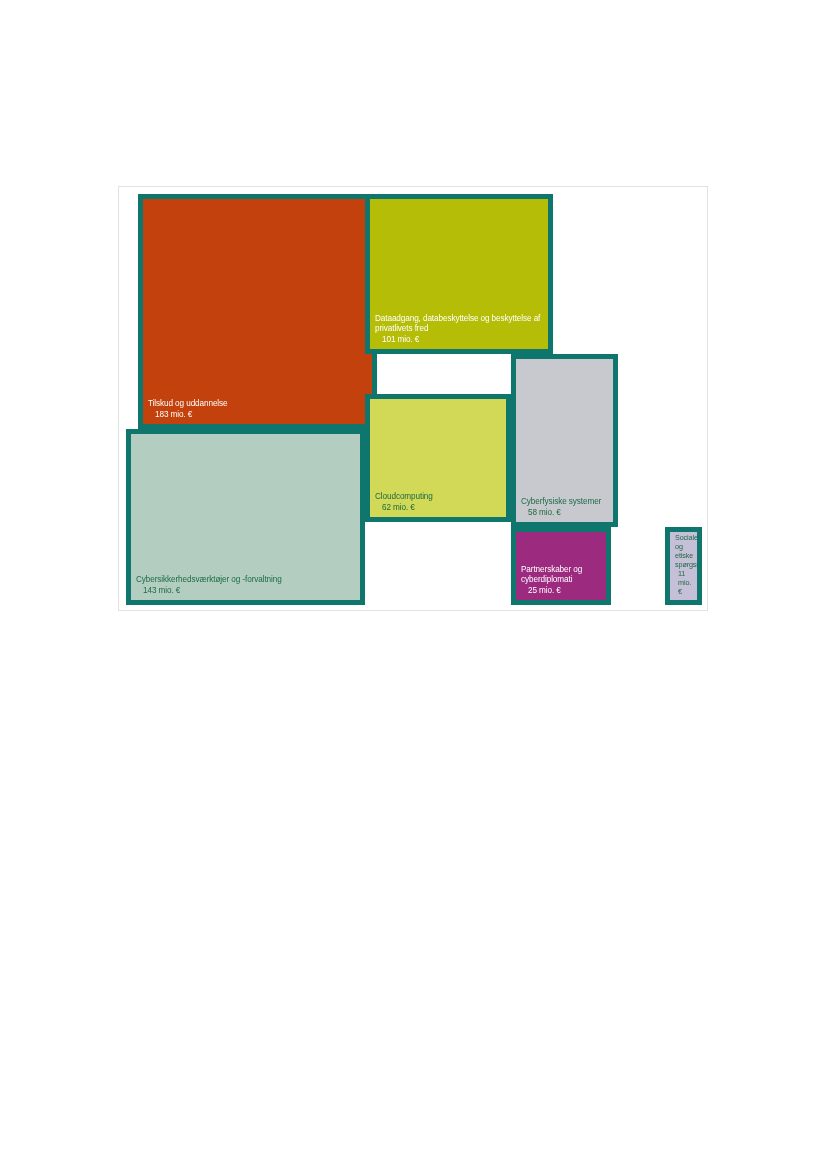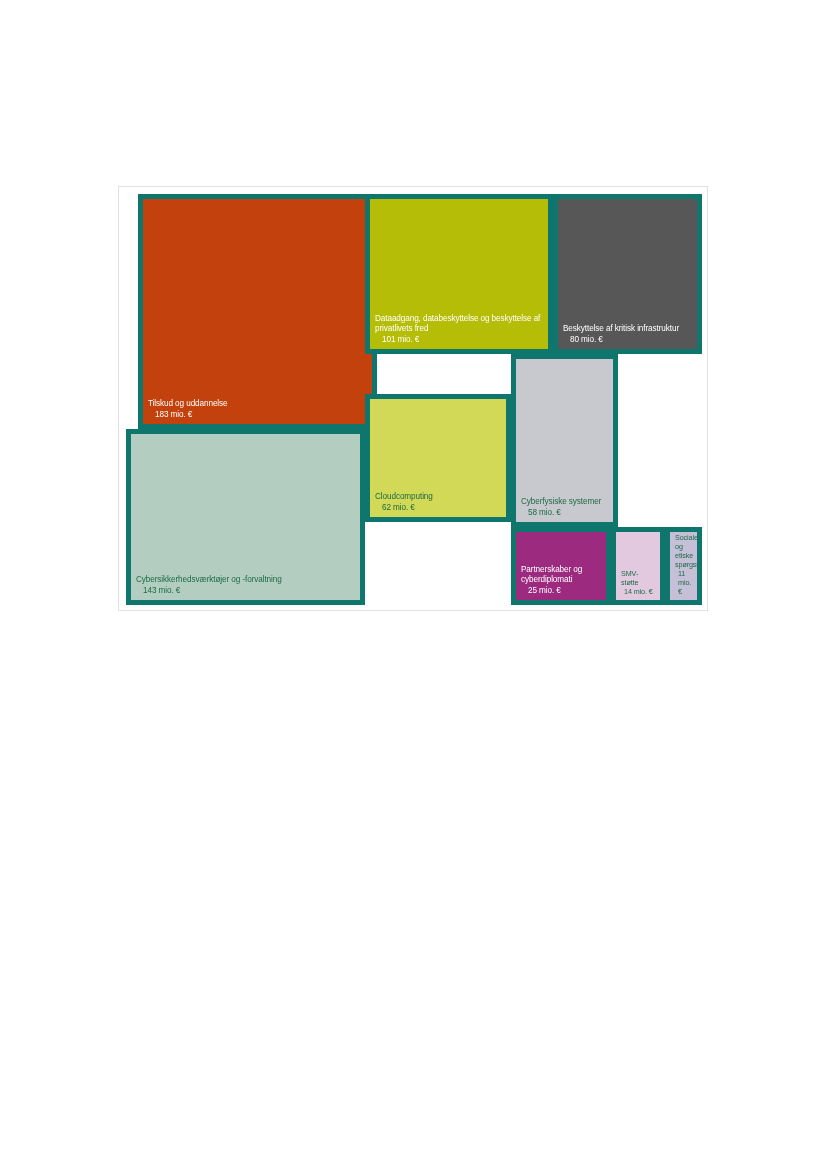--- a/index.html
+++ b/index.html
@@ -92,50 +92,38 @@
           <span class="tile-name">Cybersikkerhedsværktøjer og -forvaltning</span>
           <span class="tile-value">143 mio. €</span>
         </div>
       </div>
       <div class="tile txt-light" style="left: 239px; top: 0px; width: 188px; height: 160px; background: rgb(181, 189, 7);">
         <div class="tile-labels">
           <span class="tile-name">Dataadgang, databeskyttelse og beskyttelse af privatlivets fred</span>
           <span class="tile-value">101 mio. €</span>
         </div>
       </div>
-      <div class="tile txt-light" style="left: 427px; top: 0px; width: 149px; height: 160px; background: rgb(87, 87, 87);">
-        <div class="tile-labels">
-          <span class="tile-name">Beskyttelse af kritisk infrastruktur</span>
-          <span class="tile-value">80 mio. €</span>
-        </div>
-      </div>
       <div class="tile txt-dark" style="left: 239px; top: 160px; width: 146px; height: 128px; background: rgb(210, 217, 87); margin-top: 40px;">
         <div class="tile-labels">
           <span class="tile-name">Cloudcomputing</span>
           <span class="tile-value">62 mio. €</span>
         </div>
       </div>
       <div class="tile txt-dark" style="left: 385px; top: 160px; width: 107px; height: 173px; background: rgb(200, 201, 206);">
         <div class="tile-labels">
           <span class="tile-name">Cyberfysiske systemer</span>
           <span class="tile-value">58 mio. €</span>
         </div>
       </div>
       <div class="tile txt-light" style="left: 385px; top: 333px; width: 100px; height: 78px; background: rgb(156, 42, 127);">
         <div class="tile-labels">
           <span class="tile-name">Partnerskaber og cyberdiplomati</span>
           <span class="tile-value">25 mio. €</span>
         </div>
       </div>
-      <div class="tile txt-dark tile-narrow" style="left: 485px; top: 333px; width: 54px; height: 78px; background: rgb(227, 201, 224);">
-        <div class="tile-labels">
-          <span class="tile-name">SMV-støtte</span>
-          <span class="tile-value">14 mio. €</span>
-        </div>
-      </div>
       <div class="tile txt-dark tile-narrow" style="left: 539px; top: 333px; width: 37px; height: 78px; background: rgb(197, 191, 216);">
         <div class="tile-labels">
           <span class="tile-name">Sociale og etiske spørgsmål</span>
           <span class="tile-value">11 mio. €</span>
         </div>
       </div>
     </div>
 </div>
 
 </body></html>

